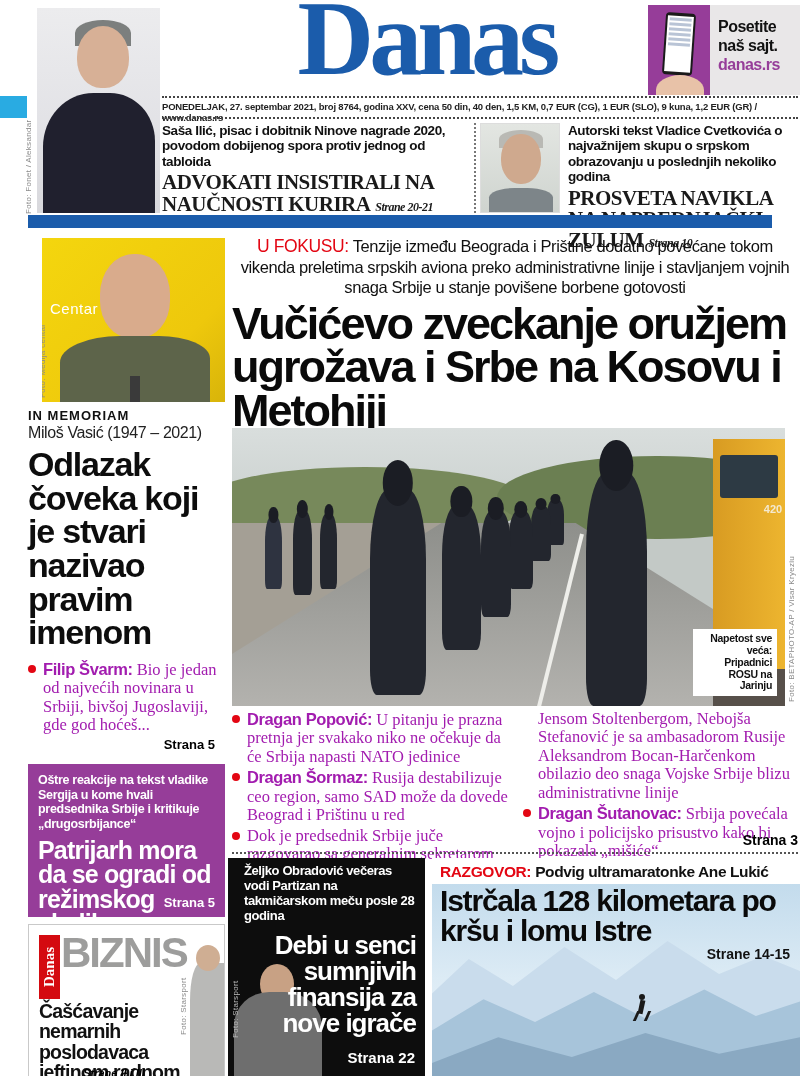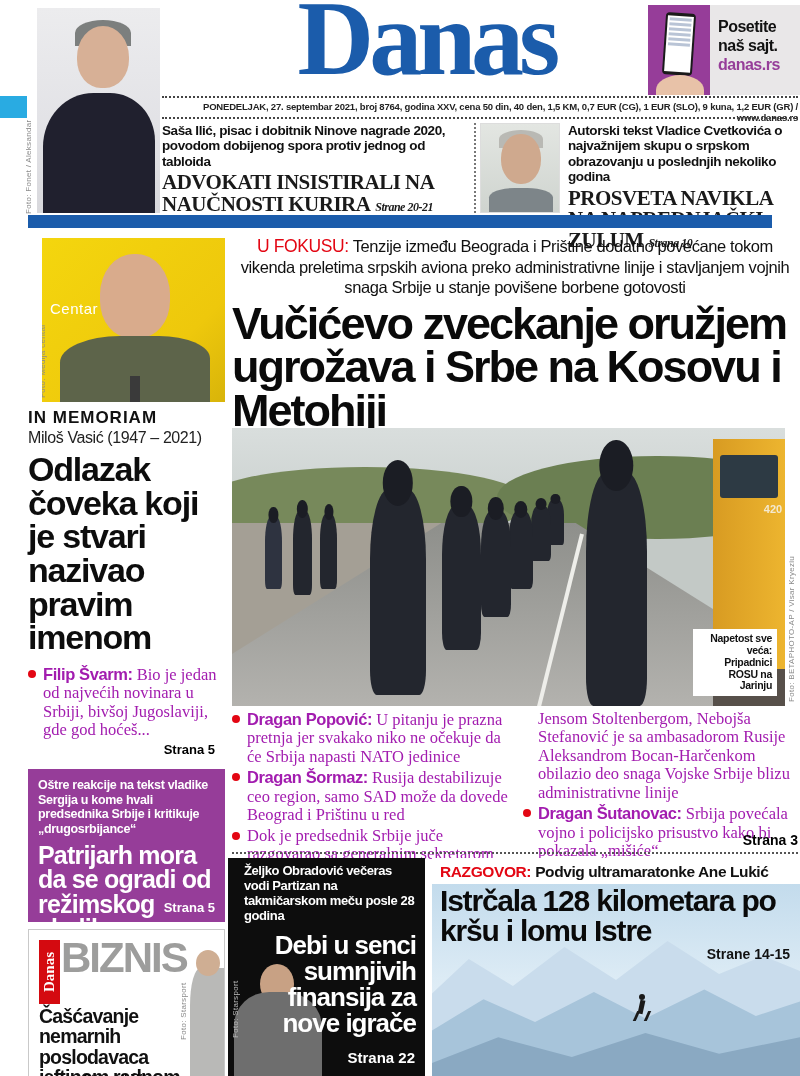--- a/index.html
+++ b/index.html
@@ -28,21 +28,21 @@
 
   .cyan-square { position:absolute; left:0; top:96px; width:27px; height:22px; background:#29abe2; }
 
   .topleft-photo { position:absolute; left:37px; top:8px; width:123px; height:205px; background:linear-gradient(180deg,#ececee 0%,#e2e2e6 60%,#d8d8dc 100%); overflow:hidden; }
   .tl-body { position:absolute; left:6px; bottom:0; width:112px; height:120px; background:#20202e; border-radius:45% 40% 0 0; }
   .tl-head { position:absolute; left:40px; top:18px; width:52px; height:62px; background:#d7b096; border-radius:50% 50% 46% 46%; }
   .tl-hair { position:absolute; left:38px; top:12px; width:56px; height:26px; background:#7c7f7e; border-radius:50% 50% 0 0; }
   .credit-topleft { position:absolute; left:24px; top:118px; height:96px; }
 
   .dateline-row { position:absolute; left:162px; top:96px; width:636px; }
-  .dateline { margin-top:3px; font-size:9.5px; color:#222; text-align:right; font-weight:bold; letter-spacing:-0.2px; }
+  .dateline { margin-top:3px; font-size:9.5px; color:#222; text-align:left; font-weight:bold; letter-spacing:-0.2px; }
 
   
   .teasers { position:absolute; left:162px; top:117px; width:636px; height:96px; border-top:2px dotted #444; padding-top:4px; display:flex; }
   .teaser-left { width:308px; }
   .teaser-divider { border-left:2px dotted #777; margin:0 4px; }
   .teaser-right { flex:1; display:flex; }
   .teaser .k, .teaser-k { font-size:13.5px; font-weight:bold; letter-spacing:-0.4px; line-height:1.14; color:#111; }
   .teaser-h { font-family:"Liberation Serif", serif; font-weight:bold; font-size:21px; line-height:1.02; letter-spacing:-0.5px; color:#1a1a1a; margin-top:3px; }
   .teaser-h .pageref { font-size:12px; }
   .cv-photo { width:80px; height:90px; margin-right:8px; background:linear-gradient(180deg,#e3e6e2,#cfd4cf); position:relative; flex:none; border:1px solid #ddd; }
@@ -54,21 +54,21 @@
 
   
   .leftcol { position:absolute; left:28px; top:238px; width:197px; }
   .vasic-photo { position:relative; margin-left:14px; width:183px; height:164px; background:linear-gradient(135deg,#f4d60e 0%,#eec80c 70%,#d8b40a 100%); overflow:hidden; }
   .vasic-centar { position:absolute; left:8px; top:62px; color:#fff; font-size:15px; letter-spacing:.5px; }
   .vasic-head { position:absolute; left:58px; top:16px; width:70px; height:84px; background:#d9ab8c; border-radius:48% 48% 44% 44%; }
   .vasic-jacket { position:absolute; left:18px; bottom:0; width:150px; height:66px; background:#5d644a; border-radius:40% 34% 0 0; }
   .vasic-mic { position:absolute; left:88px; bottom:0; width:10px; height:26px; background:#3a3a3a; }
   .credit-vasic { position:absolute; left:-4px; bottom:4px; height:90px; }
 
-  .inmemoriam { margin-top:6px; font-size:17px; font-weight:bold; letter-spacing:1px; color:#111; }
+  .inmemoriam { margin-top:6px; font-size:13px; font-weight:bold; letter-spacing:1px; color:#111; }
   .person { font-size:16px; color:#222; letter-spacing:-0.4px; margin-top:1px; }
   .mem-headline { margin-top:6px; font-size:34px; font-weight:bold; line-height:0.99; letter-spacing:-1.2px; color:#0d0d0d; }
   .bullet-item { position:relative; padding-left:15px; margin-top:10px; font-family:"Liberation Serif", serif; font-size:16.5px; line-height:1.12; color:#a21caf; }
   .bullet-item::before { content:""; position:absolute; left:0; top:5px; width:8px; height:8px; border-radius:50%; background:#e30613; }
   .bullet-item.nodot::before { display:none; }
   .bullet-item.nodot { padding-left:15px; }
   .bname { font-family:"Liberation Sans", sans-serif; font-weight:bold; letter-spacing:-0.4px; }
   .mem-page { text-align:right; font-weight:bold; font-size:13px; margin-top:2px; padding-right:10px; }
 
   .patriarch { margin-top:12px; width:197px; height:153px; background:#963d99; color:#fff; padding:9px 10px; position:relative; }

